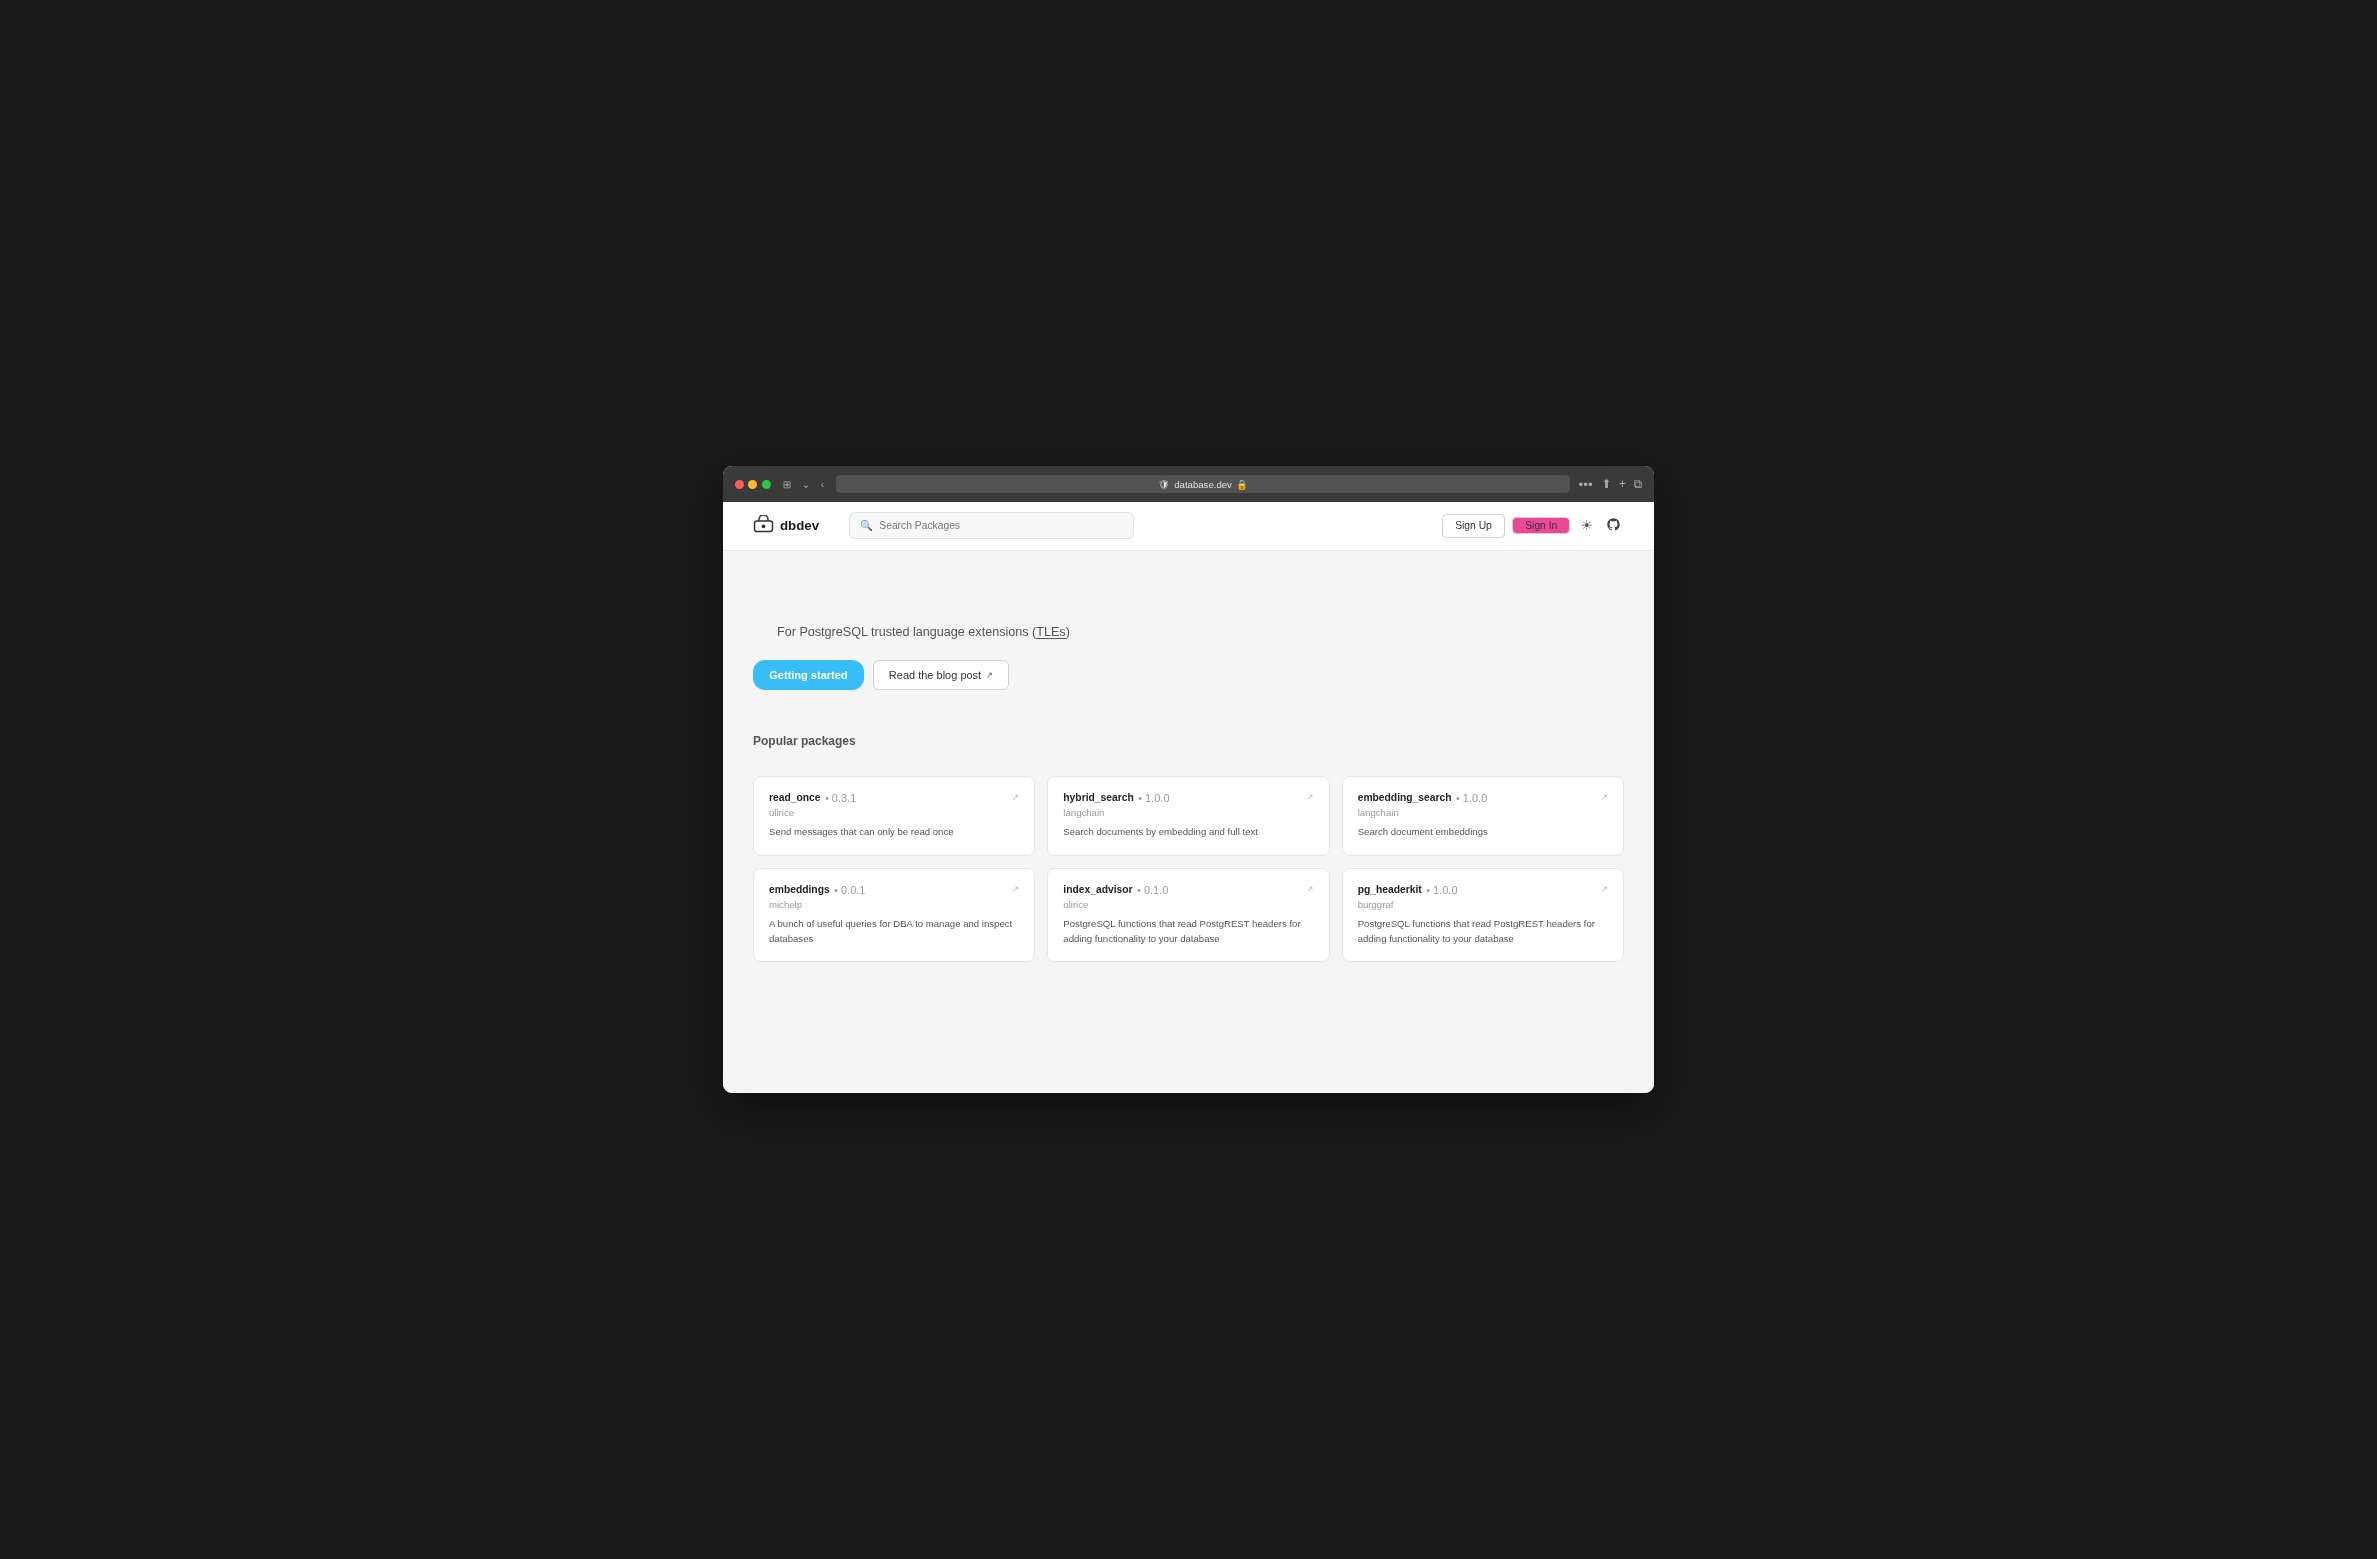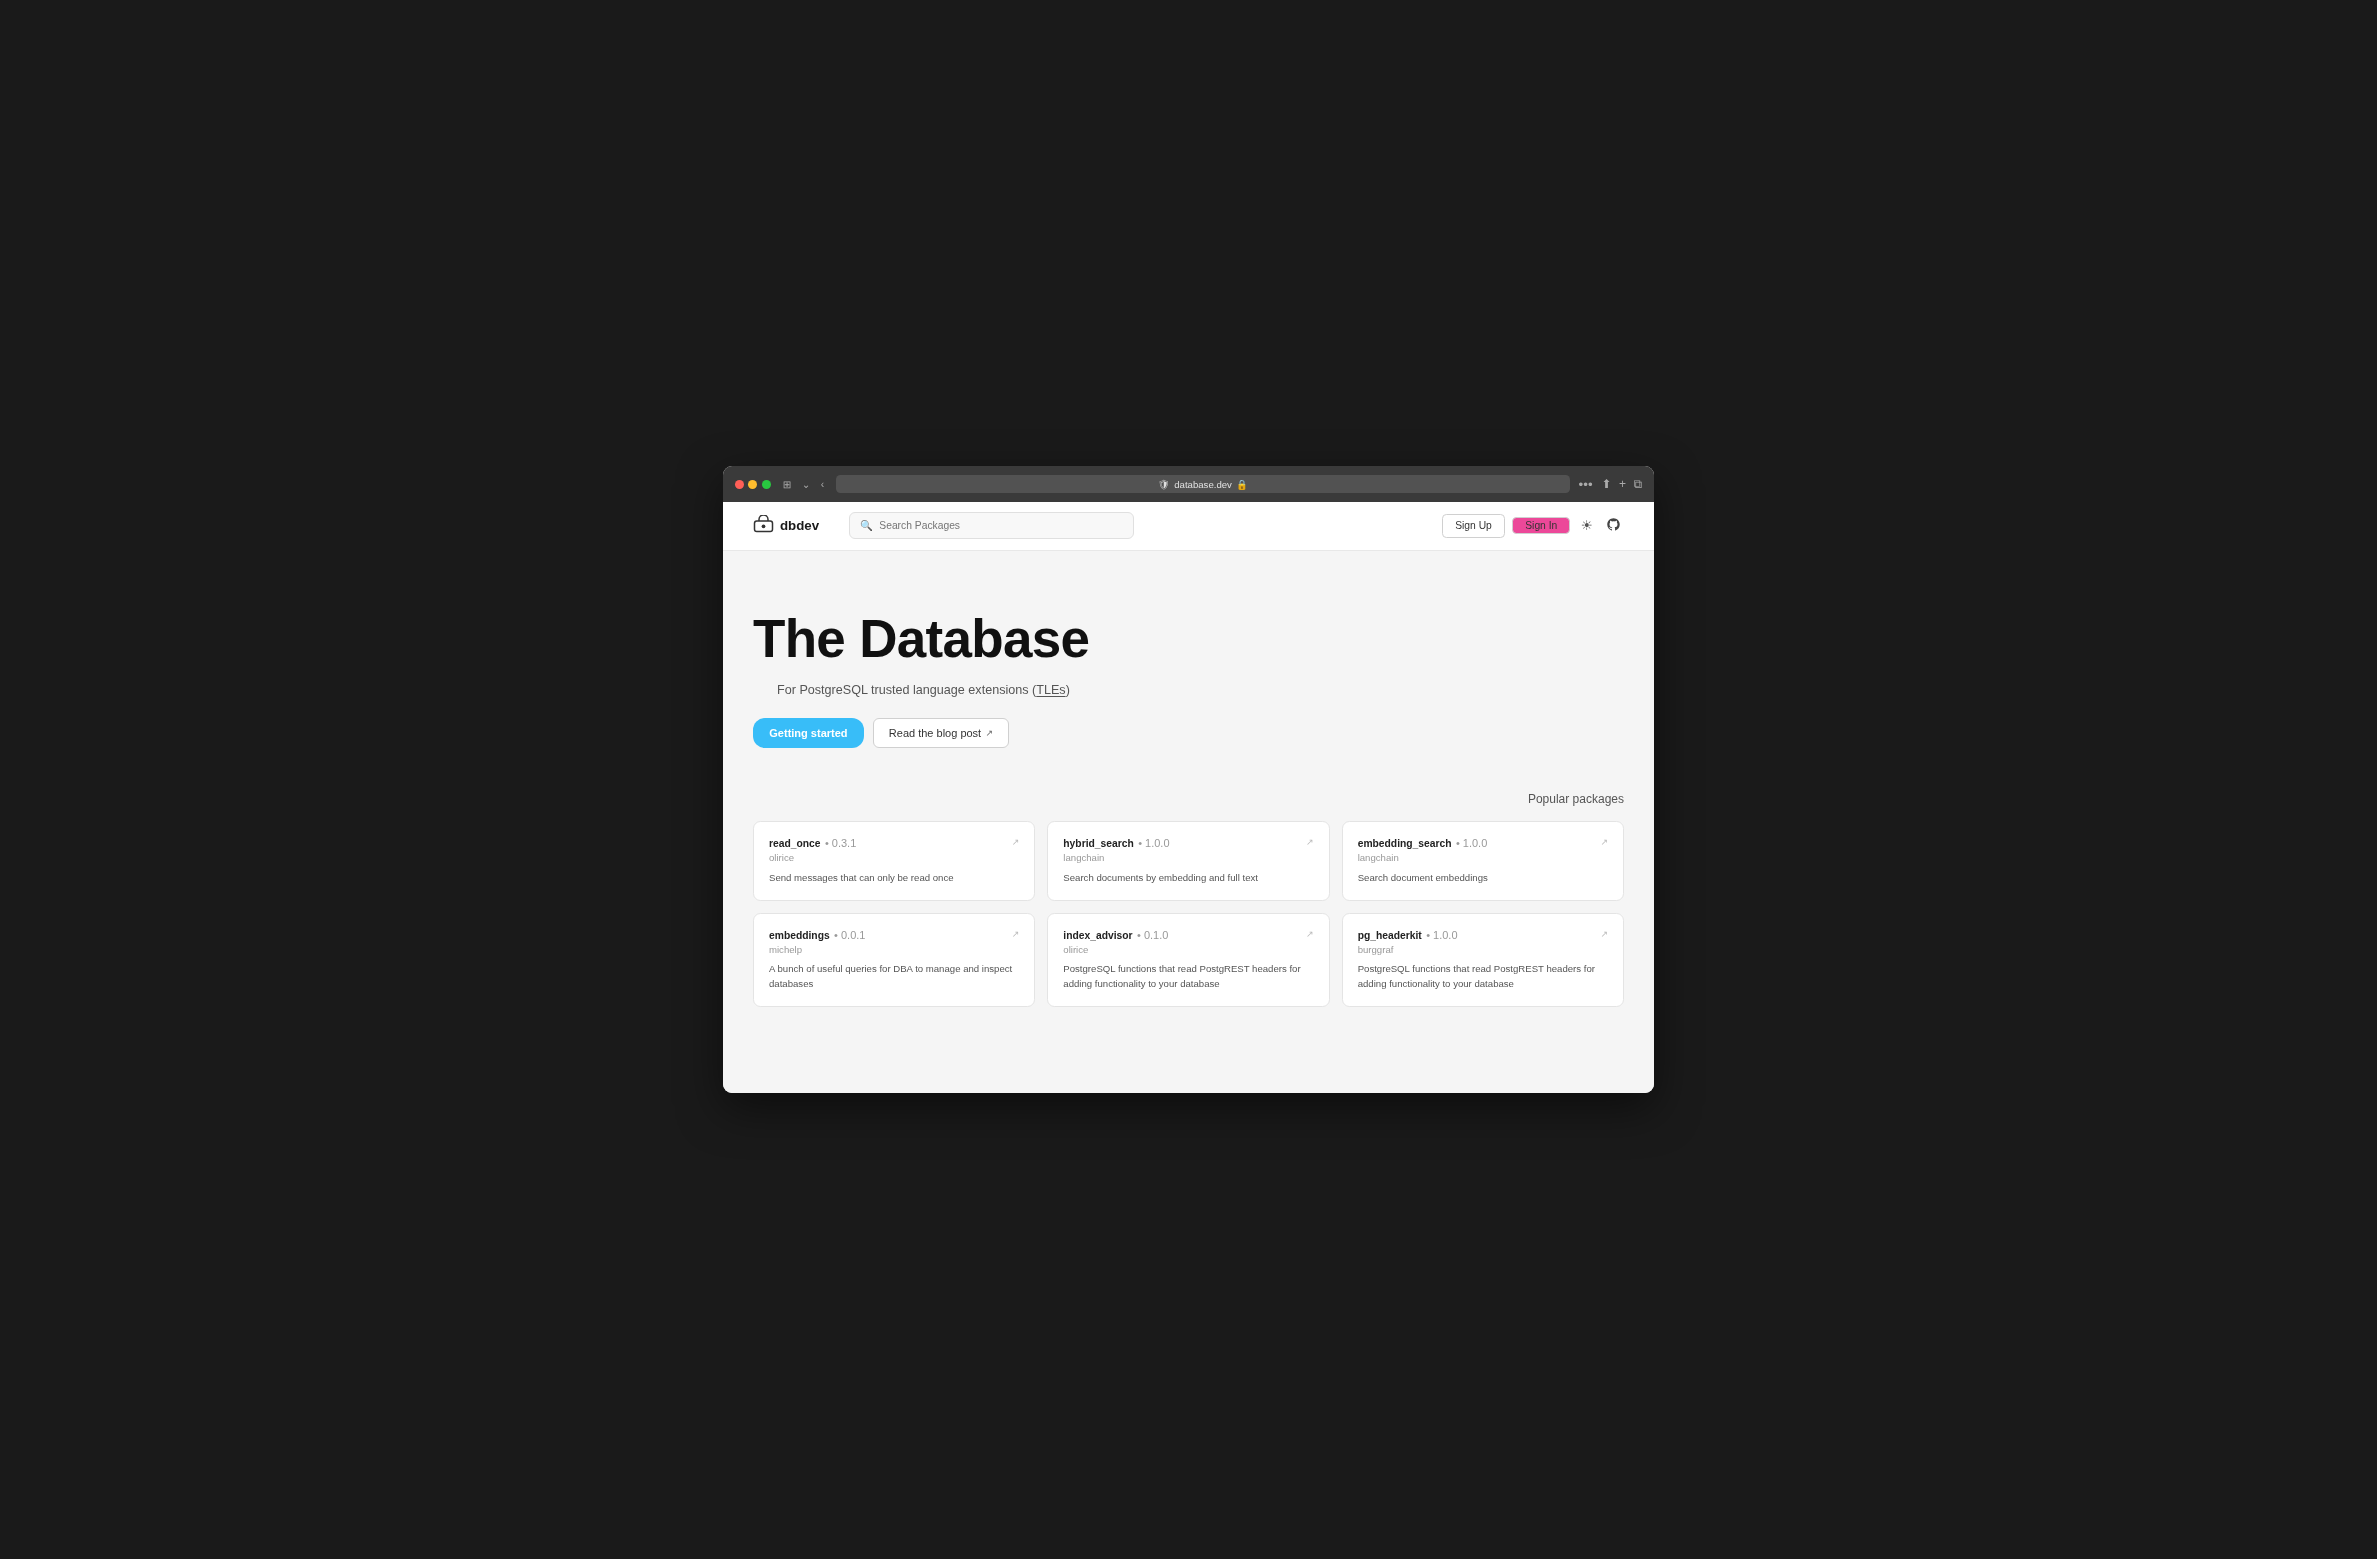--- a/index.html
+++ b/index.html
@@ -252,23 +252,22 @@
     }
 
     
     .popular-section {
       padding: 0 30px 44px;
     }
 
     .section-title {
       font-size: 12px;
       color: #555;
-      margin-bottom: 15px;
-      font-weight: 400;
-      text-align: right;
+      margin-bottom: 28px;
+      font-weight: 700;
     }
 
     .packages-grid {
       display: grid;
       grid-template-columns: repeat(3, 1fr);
       gap: 12px;
     }
 
     .package-card {
       background: #ffffff;
@@ -371,21 +370,20 @@
         <span class="nav-icon">☀</span>
         <span class="nav-icon">
           <svg width="15" height="15" viewBox="0 0 24 24" fill="#444">
             <path d="M12 2C6.477 2 2 6.477 2 12c0 4.418 2.865 8.166 6.839 9.489.5.092.682-.217.682-.482 0-.237-.008-.866-.013-1.7-2.782.604-3.369-1.34-3.369-1.34-.454-1.156-1.11-1.464-1.11-1.464-.908-.62.069-.608.069-.608 1.003.07 1.531 1.03 1.531 1.03.892 1.529 2.341 1.087 2.91.832.092-.647.35-1.088.636-1.338-2.22-.253-4.555-1.11-4.555-4.943 0-1.091.39-1.984 1.029-2.683-.103-.253-.446-1.27.098-2.647 0 0 .84-.269 2.75 1.025A9.578 9.578 0 0 1 12 6.836c.85.004 1.705.114 2.504.336 1.909-1.294 2.747-1.025 2.747-1.025.546 1.377.202 2.394.1 2.647.64.699 1.028 1.592 1.028 2.683 0 3.842-2.339 4.687-4.566 4.935.359.309.678.919.678 1.852 0 1.336-.012 2.415-.012 2.743 0 .267.18.578.688.48C19.138 20.163 22 16.418 22 12c0-5.523-4.477-10-10-10z"></path>
           </svg>
         </span>
       </div>
     </nav>
 
     <section class="hero">
-      <h1 class="hero-title-line1">The Database</h1>
       <p class="hero-subtitle">
         For PostgreSQL trusted language extensions (<u>TLEs</u>)
       </p>
       <div class="hero-actions">
         <button class="btn-getting-started">Getting started</button>
         <button class="btn-blog-post">
           <span>Read the blog post</span>
           <span class="external-link-icon">↗</span>
         </button>
       </div>

